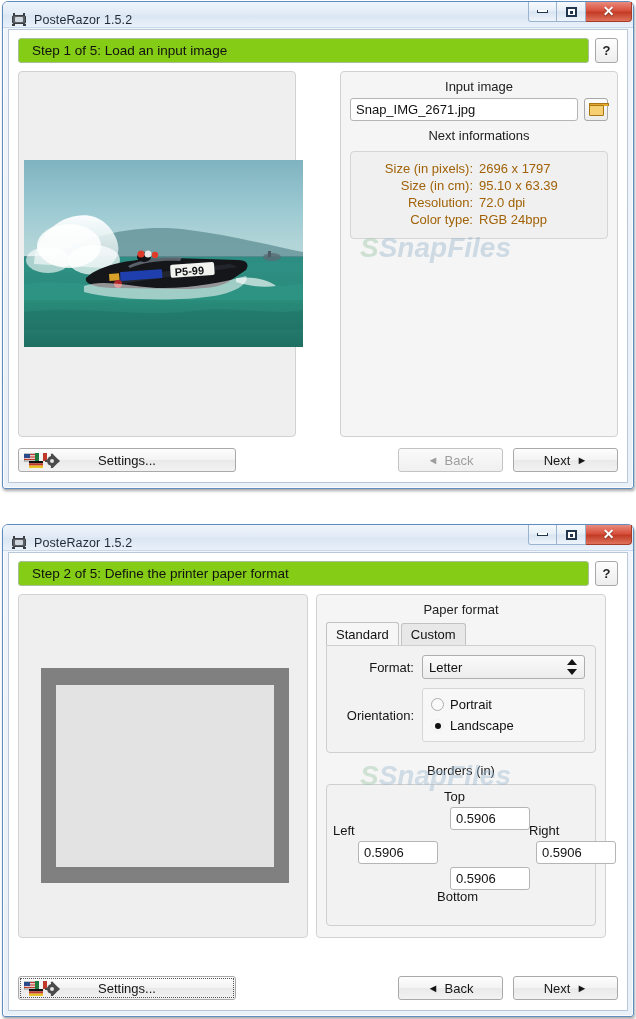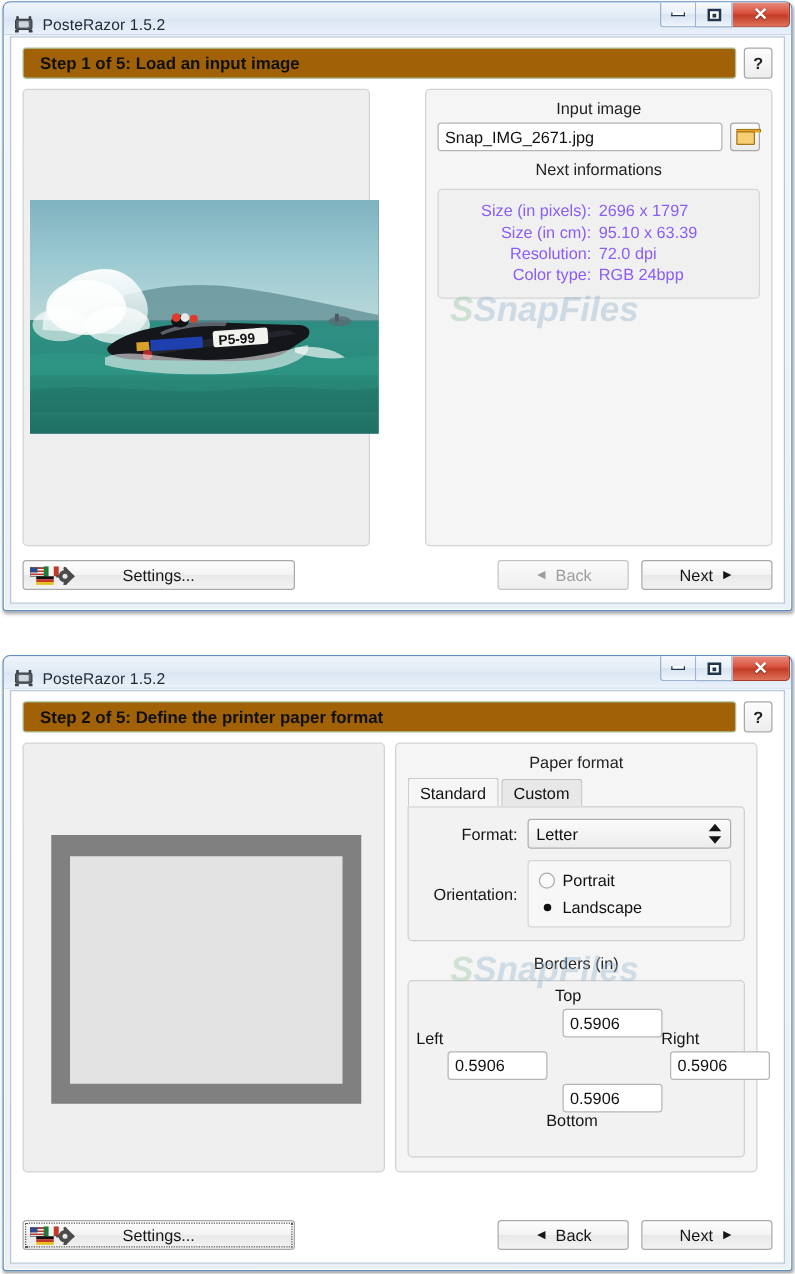--- a/index.html
+++ b/index.html
@@ -86,27 +86,27 @@
     position: absolute; left: 5px; right: 5px; top: 27px; bottom: 5px;
     background: #ffffff;
     border: 1px solid #b9c8d8;
   }
 
   
   .steprow { display: flex; align-items: center; padding: 8px 9px 0 9px; gap: 6px; }
   .stepbar {
     flex: 1 1 auto;
     height: 25px;
-    background: #a16207;
+    background: #84cc16;
     border: 1px solid #a9bf97;
     border-radius: 3px;
     display: flex; align-items: center;
     padding-left: 13px;
     font-size: 13.5px;
-    font-weight: bold;
+    font-weight: normal;
     color: #111;
   }
   .helpbtn {
     width: 23px; height: 25px;
     background: linear-gradient(to bottom,#fdfdfd,#ededed);
     border: 1px solid #a8a8a8;
     border-radius: 3px;
     display:flex; align-items:center; justify-content:center;
     font-size: 13px; font-weight:bold; color:#222;
   }
@@ -167,21 +167,21 @@
   .folder-glyph .tab { position:absolute; left:0; top:0; width:7px; height:3px; background:#e3a72c; border:1px solid #a87612; border-bottom:none; border-radius:1px 1px 0 0;}
   .folder-glyph .bodyf { position:absolute; left:0; top:2px; width:15px; height:11px; background:#f6cf72; border:1px solid #a87612; border-radius:1px; }
 
   .infobox {
     margin: 4px 9px 0 9px;
     background: #f0f0f0;
     border: 1px solid #d5d5d5;
     border-radius: 4px;
     padding: 8px 10px 10px 10px;
   }
-  .inforow { display:flex; font-size: 13px; color:#8b5cf6; line-height: 17px; }
+  .inforow { display:flex; font-size: 13px; color:#a16207; line-height: 17px; }
   .inforow .k { width: 118px; text-align: right; padding-right: 6px; white-space: nowrap; }
   .inforow .v { text-align: left; white-space: nowrap; }
 
   
   .watermark {
     position: absolute;
     font-family: "Liberation Sans", sans-serif;
     font-weight: bold;
     font-style: italic;
     letter-spacing: 0px;

